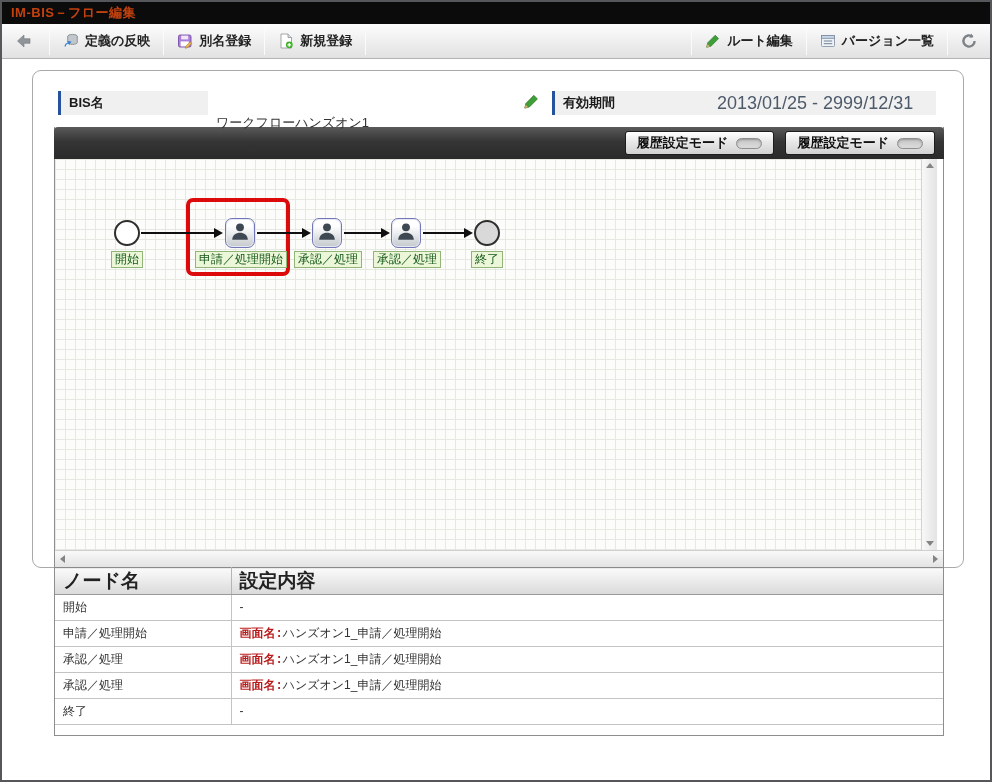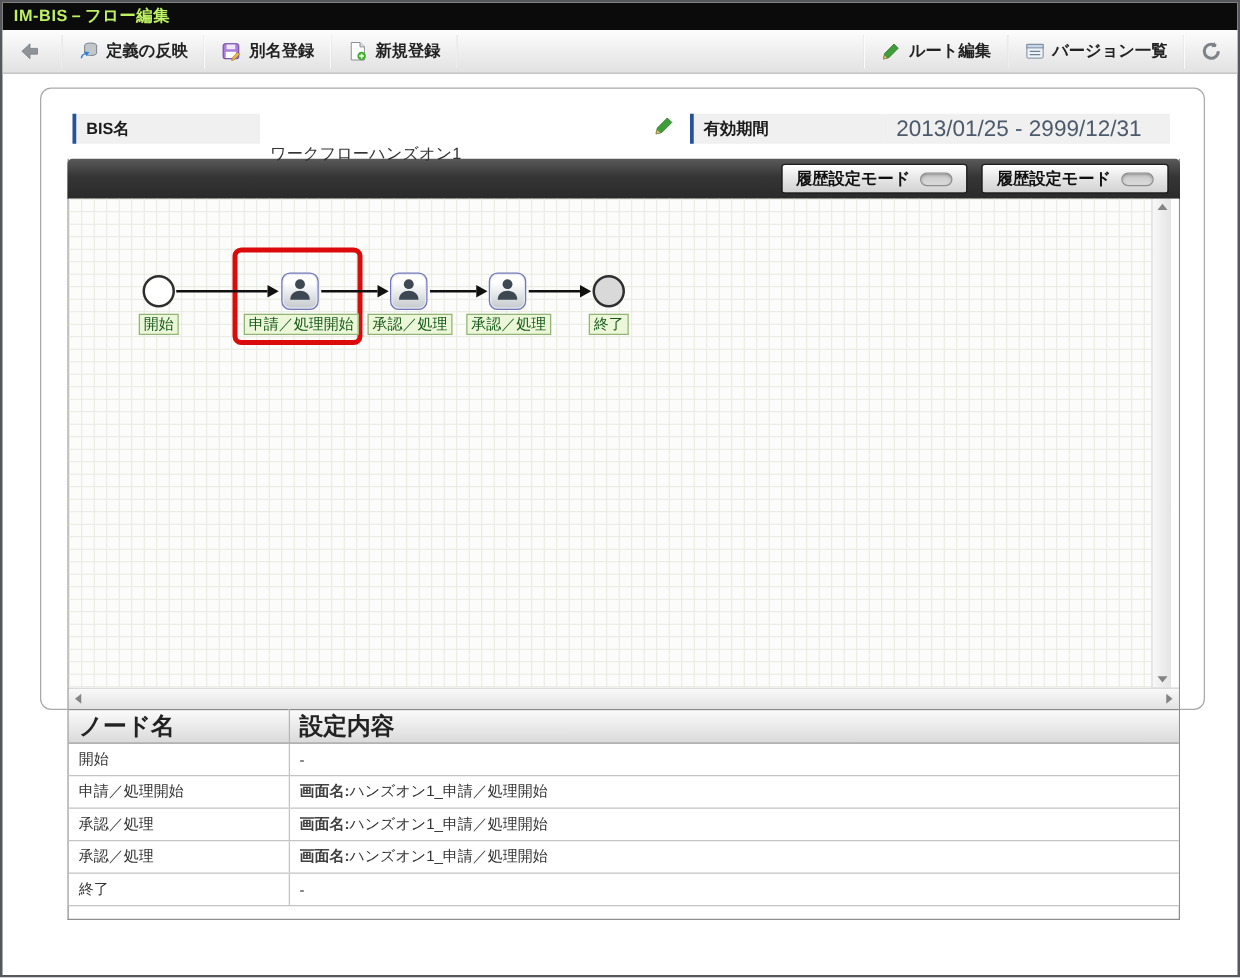--- a/index.html
+++ b/index.html
@@ -2,21 +2,21 @@
 <html><head>
 <meta charset="utf-8">
 <style>
   * { margin:0; padding:0; box-sizing:border-box; }
   html,body { background:#fff; }
   body { font-family:"Liberation Sans","DejaVu Sans",sans-serif; }
 
   .window { position:relative; width:992px; height:782px; border:2px solid #55575a; background:#fff; overflow:hidden; }
 
   
-  .titlebar { height:22px; background:#0b0b0b; color:#bef264; font-size:13px; font-weight:bold; line-height:22px; padding-left:9px; letter-spacing:.5px; }
+  .titlebar { height:22px; background:#0b0b0b; color:#c2410c; font-size:13px; font-weight:bold; line-height:22px; padding-left:9px; letter-spacing:.5px; }
 
   
   .toolbar { height:35px; background:linear-gradient(#fdfdfd,#ececec 60%,#e2e2e2); border-bottom:1px solid #b3b3b3; display:flex; align-items:center; }
   .tb-btn { height:51px; display:flex; align-items:center; gap:6px; padding:0 13px; font-size:13px; font-weight:bold; color:#222; cursor:pointer; }
   .tb-btn.icon-only { padding:0 13px; }
   .tb-sep { width:1px; height:27px; background:#bcbcbc; border-right:1px solid #fbfbfb; }
   .tb-spacer { flex:1; }
   .tb-btn svg { display:block; }
 
   
@@ -65,21 +65,21 @@
   .arrow::after { content:""; position:absolute; right:-9px; top:-4px; width:0; height:0; border-left:9px solid #101010; border-top:5px solid transparent; border-bottom:5px solid transparent; }
   .highlight-box { position:absolute; border:4px solid #dc0a0a; border-radius:7px; background:transparent; }
 
   
   .node-table { width:100%; border-collapse:collapse; border-top:1px solid #8a8a8a; }
   .node-table th { background:linear-gradient(#fafafa,#dadada); font-size:19px; font-weight:bold; color:#222; text-align:left; height:26px; padding-left:8px; border-bottom:1px solid #9a9a9a; }
   .node-table th + th { border-left:1px solid #b5b5b5; }
   .node-table td { height:26px; font-size:12px; color:#333; padding-left:8px; border-bottom:1px solid #c4c4c4; background:#fff; }
   .node-table td + td { border-left:1px solid #c4c4c4; }
   .col-name { width:176px; }
-  .setting-bold { font-weight:bold; color:#404040; }
+  .setting-bold { font-weight:bold; color:#b91c1c;font-family:Liberation Mono, monospace; }
   .table-bottom-pad { height:10px; }
 </style>
 </head>
 <body>
 
 <div class="window">
 
   <div class="titlebar">
     <span>IM-BIS－フロー編集</span>
   </div>

